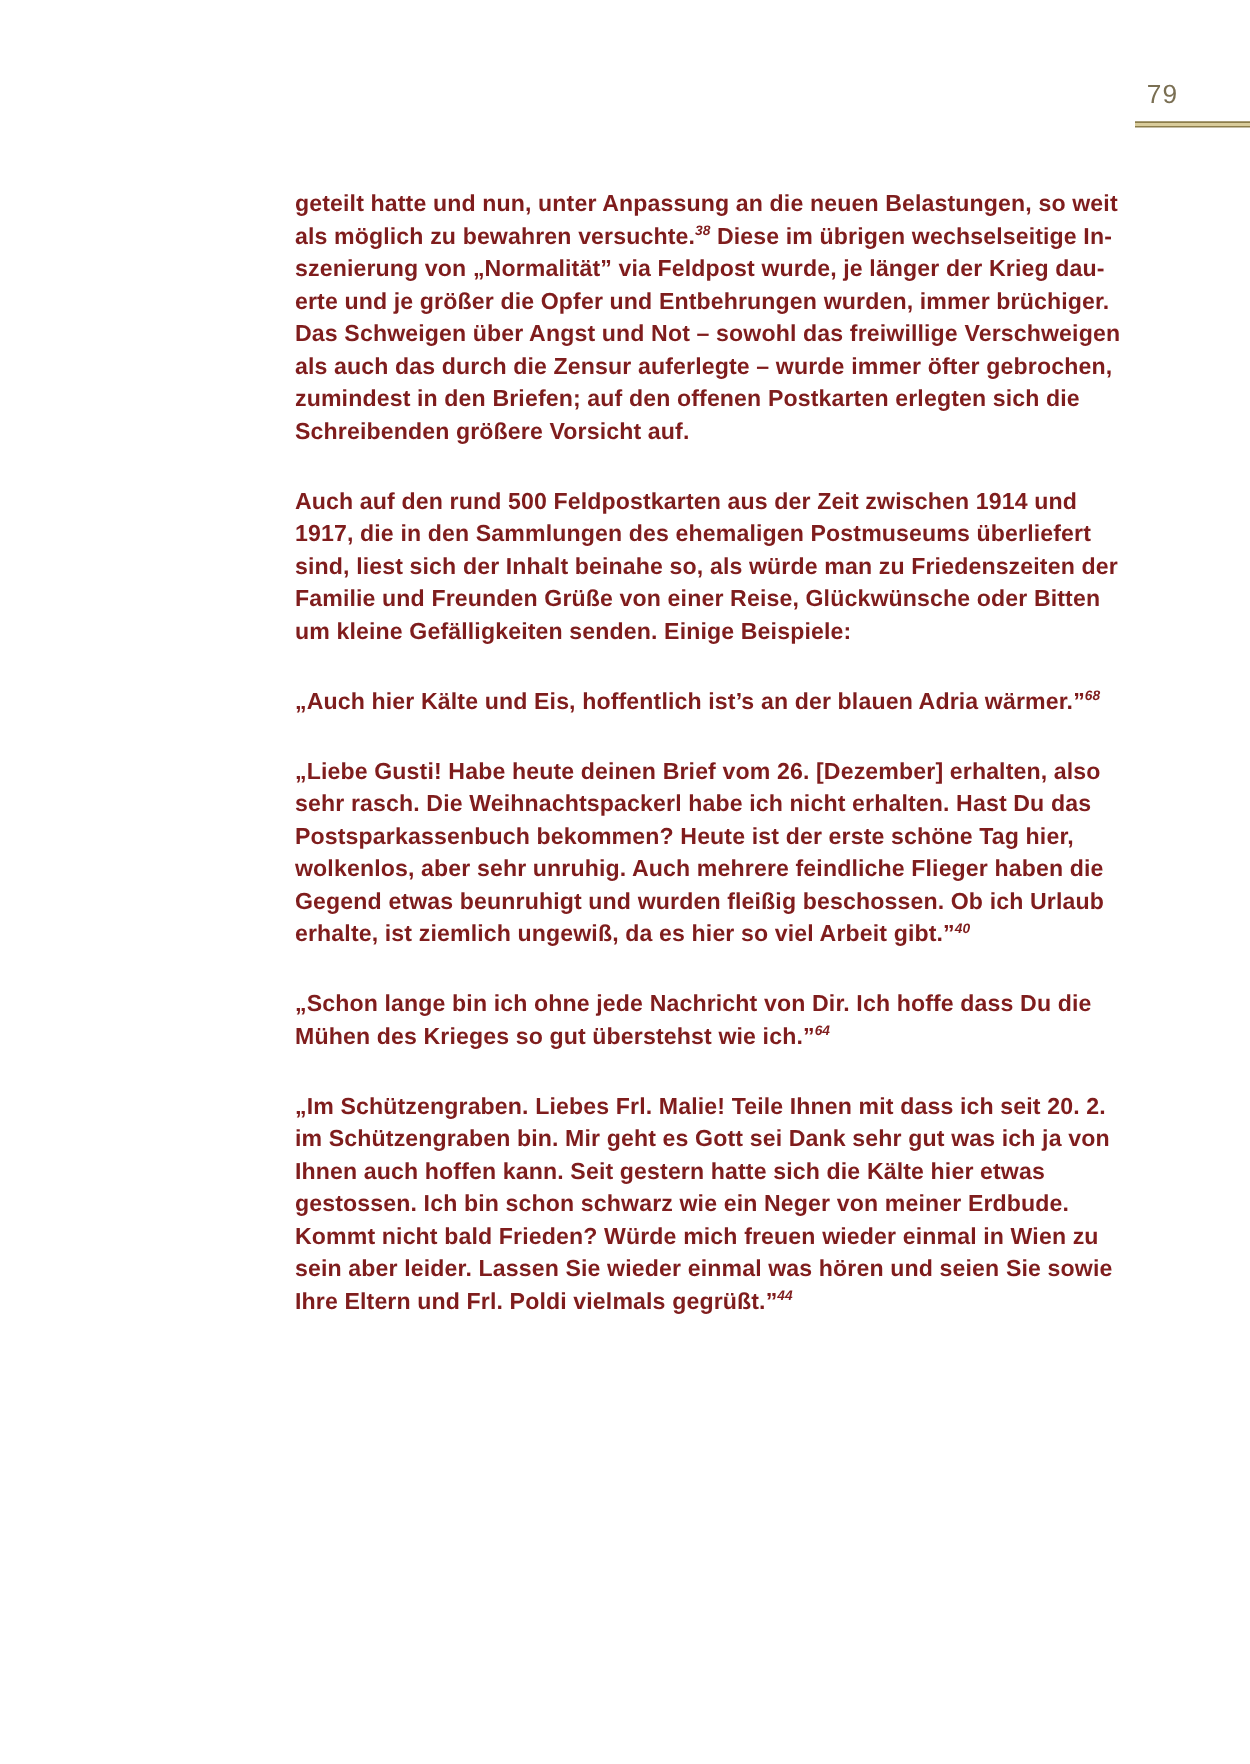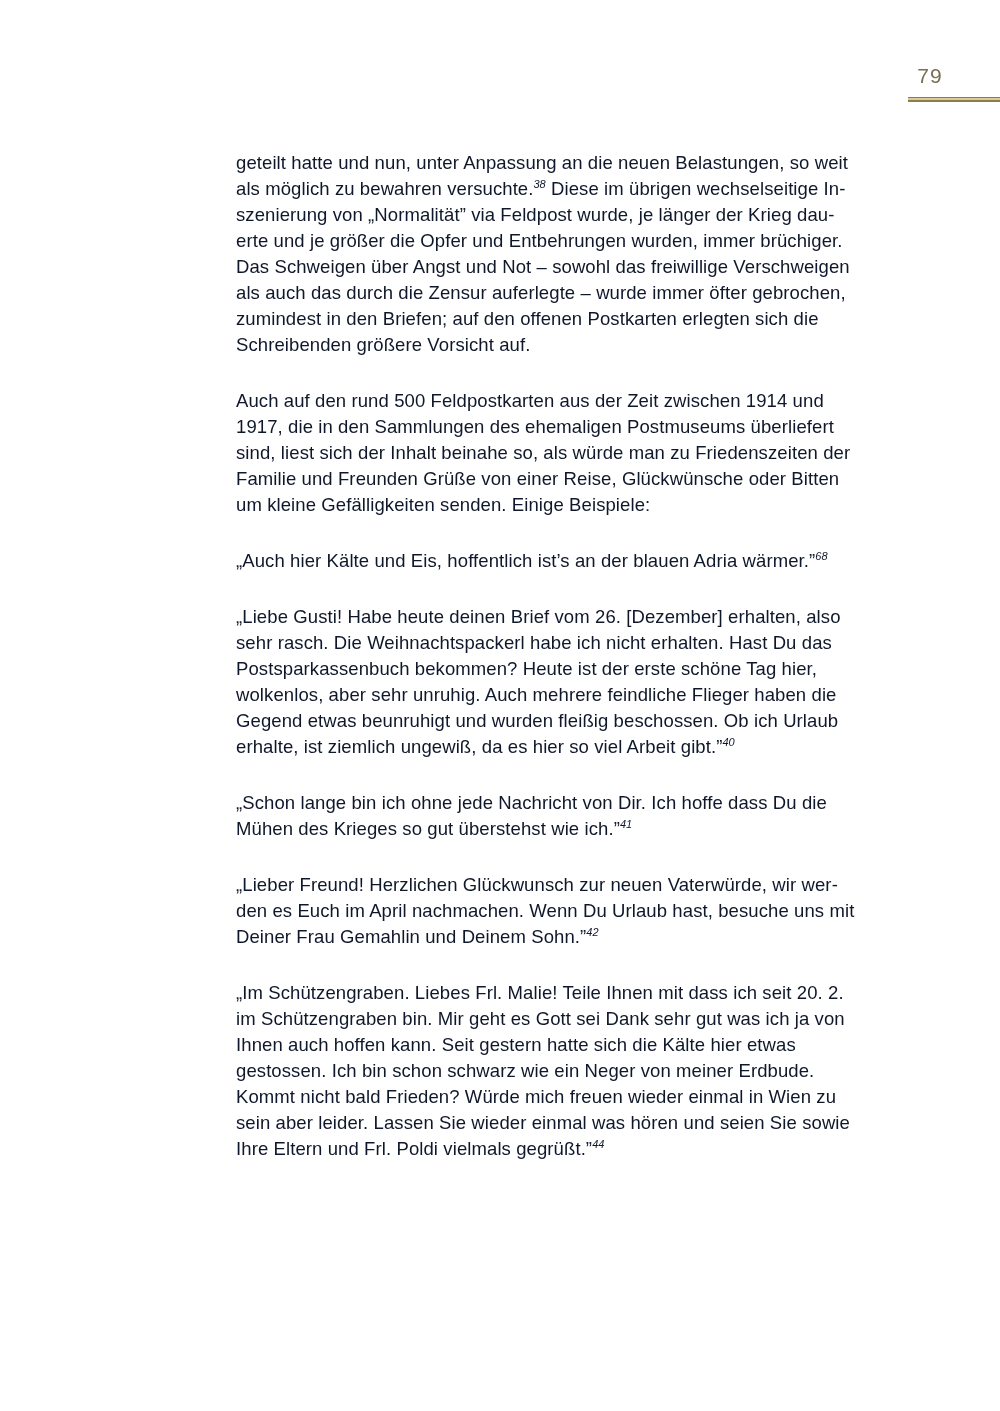--- a/index.html
+++ b/index.html
@@ -37,23 +37,23 @@
       #8c7d4b 0px, #8c7d4b 1.5px,
       #d9cc9b 1.5px, #d9cc9b 3.5px,
       #8c7d4b 3.5px, #8c7d4b 5px
     );
   }
   .text-column {
     position: absolute;
     top: 150px;
     left: 236px;
     width: 680px;
-    color: #0f172a;
+    color: #7f1d1d;
     font-size: 18.5px;
-    font-weight: 400;
+    font-weight: 700;
     line-height: 26px;
     letter-spacing: 0.1px;
   }
   .text-column p.para {
     margin: 0 0 30px 0;
     white-space: nowrap;
   }
   .text-column sup {
     font-size: 11px;
     font-style: italic;
@@ -69,17 +69,16 @@
 <body>
 
 <div class="page">
   <div class="page-number">79</div>
   <div class="page-rule"></div>
   <div class="text-column">
       <p class="para">geteilt hatte und nun, unter Anpassung an die neuen Belastungen, so weit<br>als möglich zu bewahren versuchte.<sup>38</sup> Diese im übrigen wechselseitige In-<br>szenierung von „Normalität” via Feldpost wurde, je länger der Krieg dau-<br>erte und je größer die Opfer und Entbehrungen wurden, immer brüchiger.<br>Das Schweigen über Angst und Not – sowohl das freiwillige Verschweigen<br>als auch das durch die Zensur auferlegte – wurde immer öfter gebrochen,<br>zumindest in den Briefen; auf den offenen Postkarten erlegten sich die<br>Schreibenden größere Vorsicht auf.</p>
       <p class="para">Auch auf den rund 500 Feldpostkarten aus der Zeit zwischen 1914 und<br>1917, die in den Sammlungen des ehemaligen Postmuseums überliefert<br>sind, liest sich der Inhalt beinahe so, als würde man zu Friedenszeiten der<br>Familie und Freunden Grüße von einer Reise, Glückwünsche oder Bitten<br>um kleine Gefälligkeiten senden. Einige Beispiele:</p>
       <p class="para">„Auch hier Kälte und Eis, hoffentlich ist’s an der blauen Adria wärmer.”<sup>68</sup></p>
       <p class="para">„Liebe Gusti! Habe heute deinen Brief vom 26. [Dezember] erhalten, also<br>sehr rasch. Die Weihnachtspackerl habe ich nicht erhalten. Hast Du das<br>Postsparkassenbuch bekommen? Heute ist der erste schöne Tag hier,<br>wolkenlos, aber sehr unruhig. Auch mehrere feindliche Flieger haben die<br>Gegend etwas beunruhigt und wurden fleißig beschossen. Ob ich Urlaub<br>erhalte, ist ziemlich ungewiß, da es hier so viel Arbeit gibt.”<sup>40</sup></p>
-      <p class="para">„Schon lange bin ich ohne jede Nachricht von Dir. Ich hoffe dass Du die<br>Mühen des Krieges so gut überstehst wie ich.”<sup>41</sup></p>
-      <p class="para">„Lieber Freund! Herzlichen Glückwunsch zur neuen Vaterwürde, wir wer-<br>den es Euch im April nachmachen. Wenn Du Urlaub hast, besuche uns mit<br>Deiner Frau Gemahlin und Deinem Sohn.”<sup>42</sup></p>
+      <p class="para">„Schon lange bin ich ohne jede Nachricht von Dir. Ich hoffe dass Du die<br>Mühen des Krieges so gut überstehst wie ich.”<sup>64</sup></p>
       <p class="para">„Im Schützengraben. Liebes Frl. Malie! Teile Ihnen mit dass ich seit 20. 2.<br>im Schützengraben bin. Mir geht es Gott sei Dank sehr gut was ich ja von<br>Ihnen auch hoffen kann. Seit gestern hatte sich die Kälte hier etwas<br>gestossen. Ich bin schon schwarz wie ein Neger von meiner Erdbude.<br>Kommt nicht bald Frieden? Würde mich freuen wieder einmal in Wien zu<br>sein aber leider. Lassen Sie wieder einmal was hören und seien Sie sowie<br>Ihre Eltern und Frl. Poldi vielmals gegrüßt.”<sup>44</sup></p>
     </div>
 </div>
 
 </body></html>

